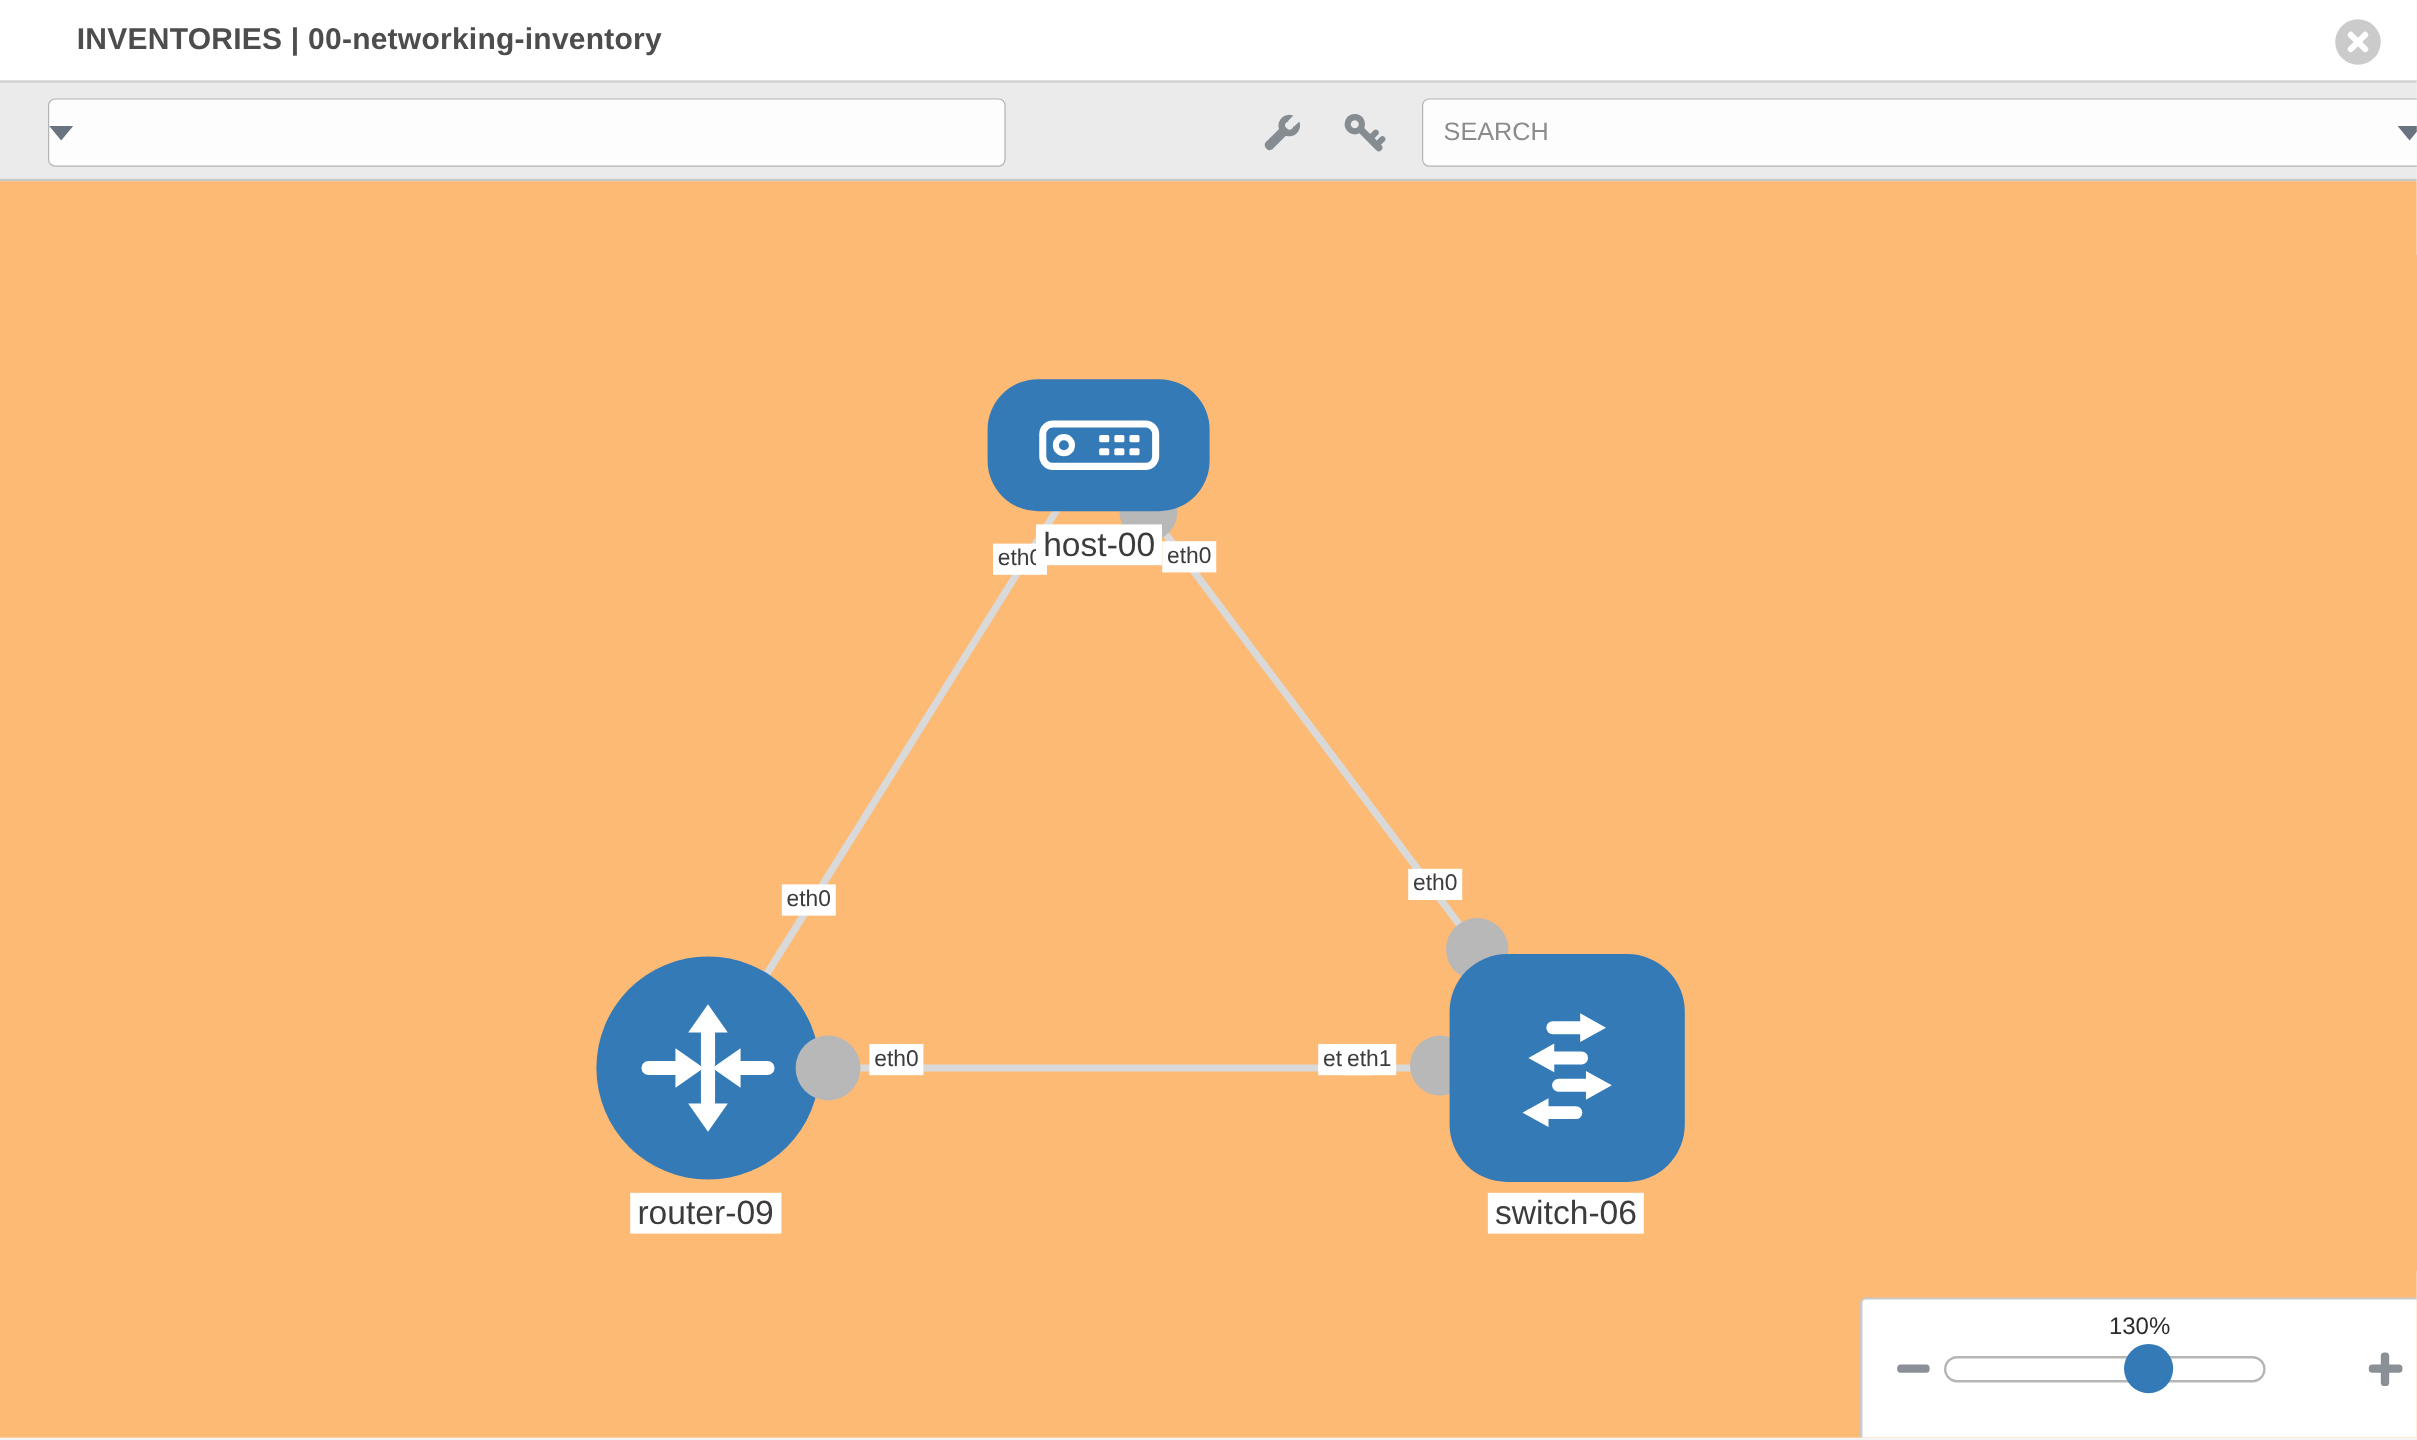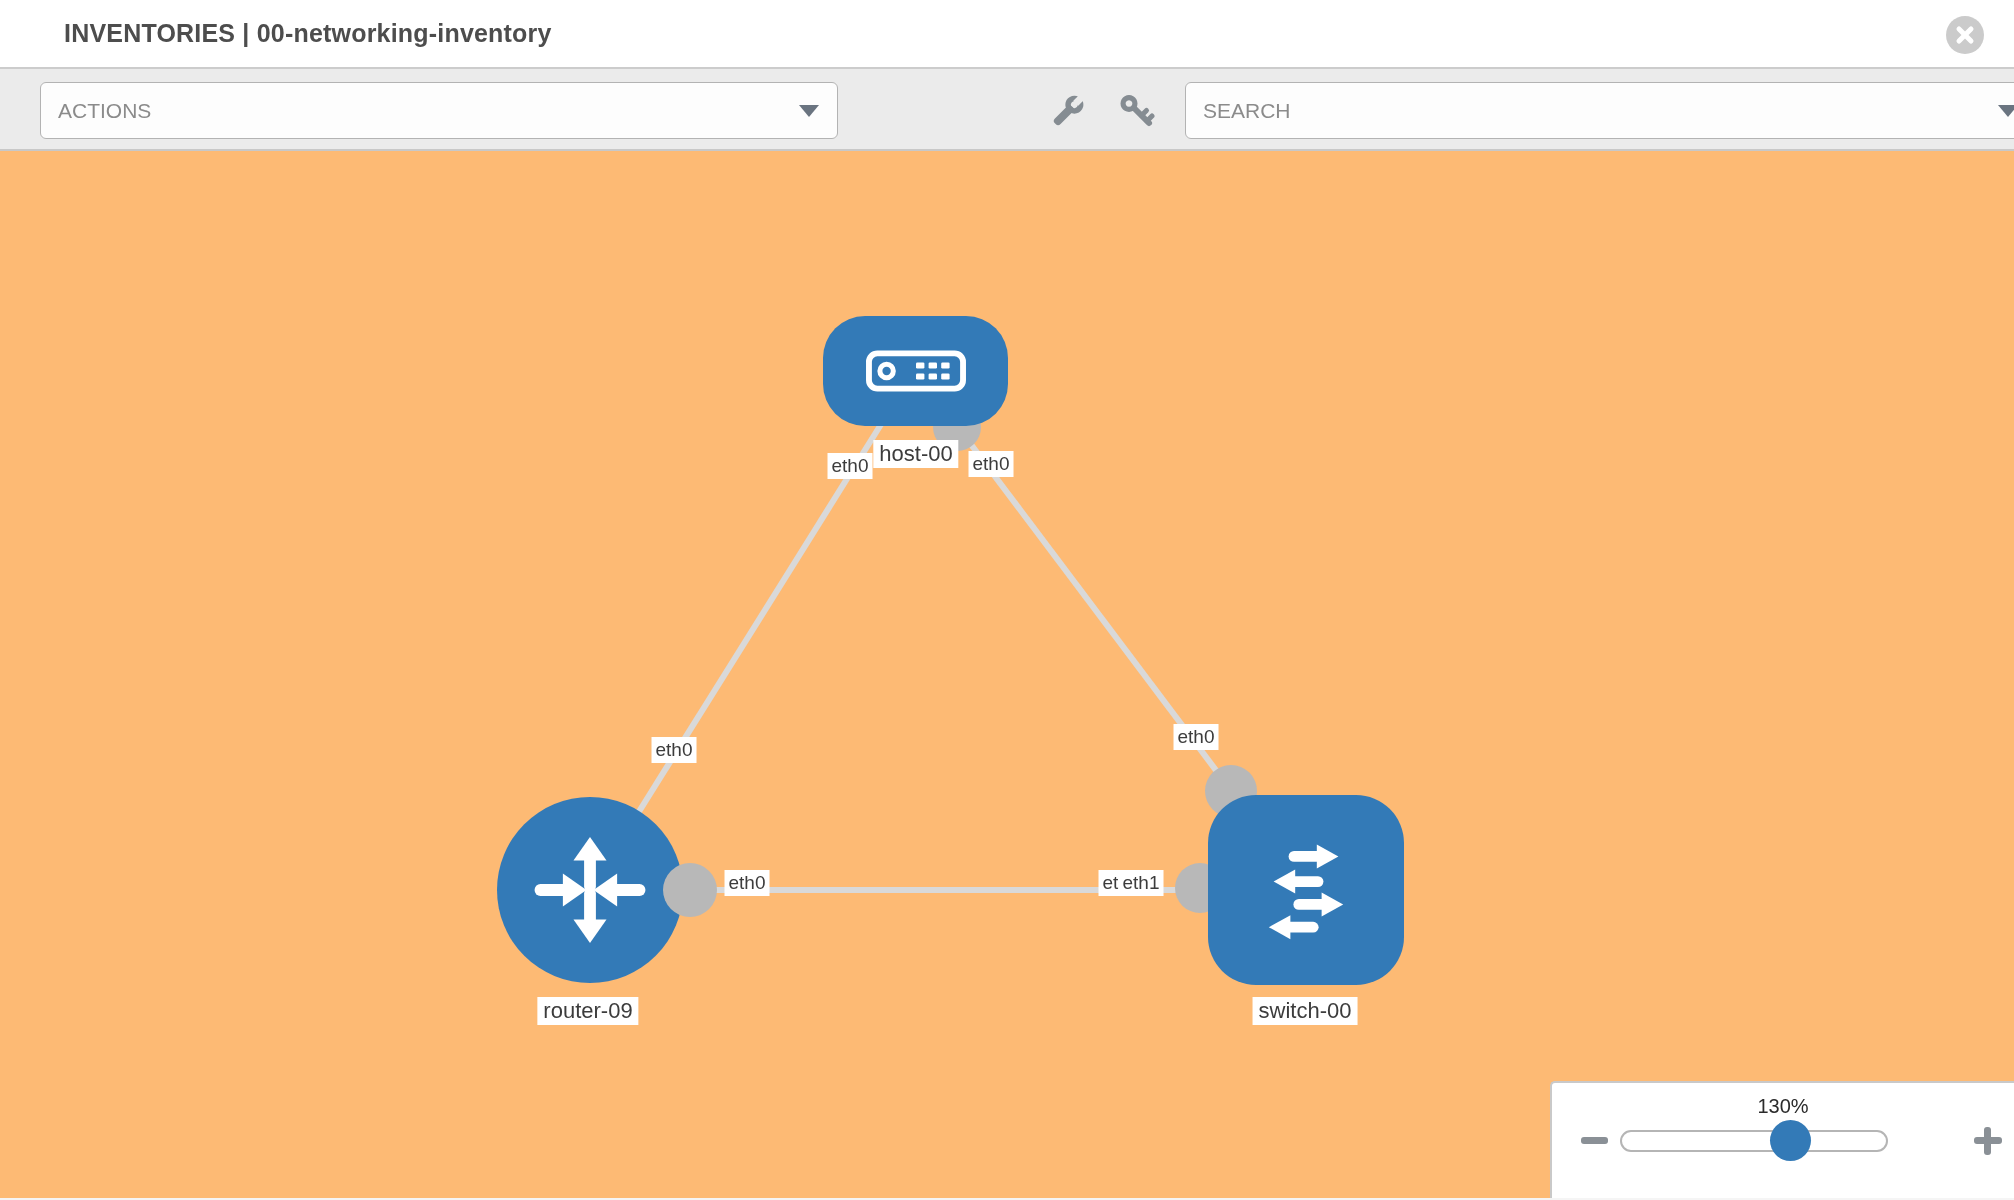--- a/index.html
+++ b/index.html
@@ -35,21 +35,21 @@
   .node-host { left: 823px; top: 165px; width: 185px; height: 110px; border-radius: 42px; }
   .node-router { left: 497px; top: 646px; width: 186px; height: 186px; border-radius: 50%; }
   .node-switch { left: 1208px; top: 644px; width: 196px; height: 190px; border-radius: 48px; }
 
   .port { position: absolute; border-radius: 50%; background: #b8b8b8; }
   .port-router { left: 663px; top: 712px; width: 54px; height: 54px; z-index: 6; }
 
   .lbl { position: absolute; transform: translate(-50%, -50%); background: #ffffff;
     color: #3c3c3c; white-space: nowrap; z-index: 10; }
   .if-lbl { font-size: 19px; padding: 2px 4px; }
-  .node-lbl { font-size: 22px; padding: 1px 6px; }
+  .node-lbl { font-size: 28px; padding: 1px 6px; }
 
   
   .zoom-panel { position: absolute; right: 0; bottom: 0; width: 464px; height: 117px;
     background: #ffffff; border: 2px solid #c9c9c9; border-right: none; border-bottom: none;
     border-radius: 5px 0 0 0; z-index: 20; }
   .zoom-level { position: absolute; left: 0; right: 0; top: 12px; text-align: center;
     font-size: 20px; color: #2b2b2b; }
   .zoom-minus { position: absolute; left: 29px; top: 54px; width: 27px; height: 7px;
     background: #8a9096; border-radius: 3px; cursor: pointer; }
   .zoom-track { position: absolute; left: 68px; top: 47px; width: 268px; height: 22px;
@@ -68,21 +68,20 @@
   <div class="close-btn">
     <svg width="20" height="20" viewBox="0 0 20 20">
       <line x1="4" y1="4" x2="16" y2="16" stroke="#ffffff" stroke-width="5" stroke-linecap="round"></line>
       <line x1="16" y1="4" x2="4" y2="16" stroke="#ffffff" stroke-width="5" stroke-linecap="round"></line>
     </svg>
   </div>
 </div>
 
 <div class="toolbar">
   <div class="select-box actions-box">
-    <span class="ph">ACTIONS</span>
     <span class="caret"></span>
   </div>
 
   <svg class="tool-icon wrench-pos" viewBox="0 0 40 40">
     <g transform="rotate(45 20 20)">
       <path fill-rule="evenodd" fill="#858c92" d="M20 2 a9 9 0 1 0 0.01 0 z M20 7.5 a3.5 3.5 0 1 1 -0.01 0 z"></path>
       <rect x="16.5" y="0" width="7" height="9" fill="#ebebeb"></rect>
       <rect x="16" y="14" width="8" height="24" rx="3.5" fill="#858c92"></rect>
     </g>
   </svg>
@@ -163,21 +162,21 @@
   <div class="lbl if-lbl" style="left:850px; top:315px;">eth0</div>
   <div class="lbl if-lbl" style="left:674px; top:599px;">eth0</div>
   <div class="lbl if-lbl" style="left:991px; top:313px;">eth0</div>
   <div class="lbl if-lbl" style="left:1196px; top:586px;">eth0</div>
   <div class="lbl if-lbl" style="left:747px; top:732px;">eth0</div>
   <div class="lbl if-lbl" style="left:1121px; top:732px; z-index:9;">eth1</div>
   <div class="lbl if-lbl" style="left:1141px; top:732px; z-index:10;">eth1</div>
 
   <div class="lbl node-lbl" style="left:916px; top:303px;">host-00</div>
   <div class="lbl node-lbl" style="left:588px; top:860px;">router-09</div>
-  <div class="lbl node-lbl" style="left:1305px; top:860px;">switch-00</div>
+  <div class="lbl node-lbl" style="left:1305px; top:860px;">switch-06</div>
 
   <div class="zoom-panel">
     <div class="zoom-level">130%</div>
     <div class="zoom-minus"></div>
     <div class="zoom-track"></div>
     <div class="zoom-thumb"></div>
     <div class="zoom-plus">
       <div class="h"></div>
       <div class="v"></div>
     </div>

